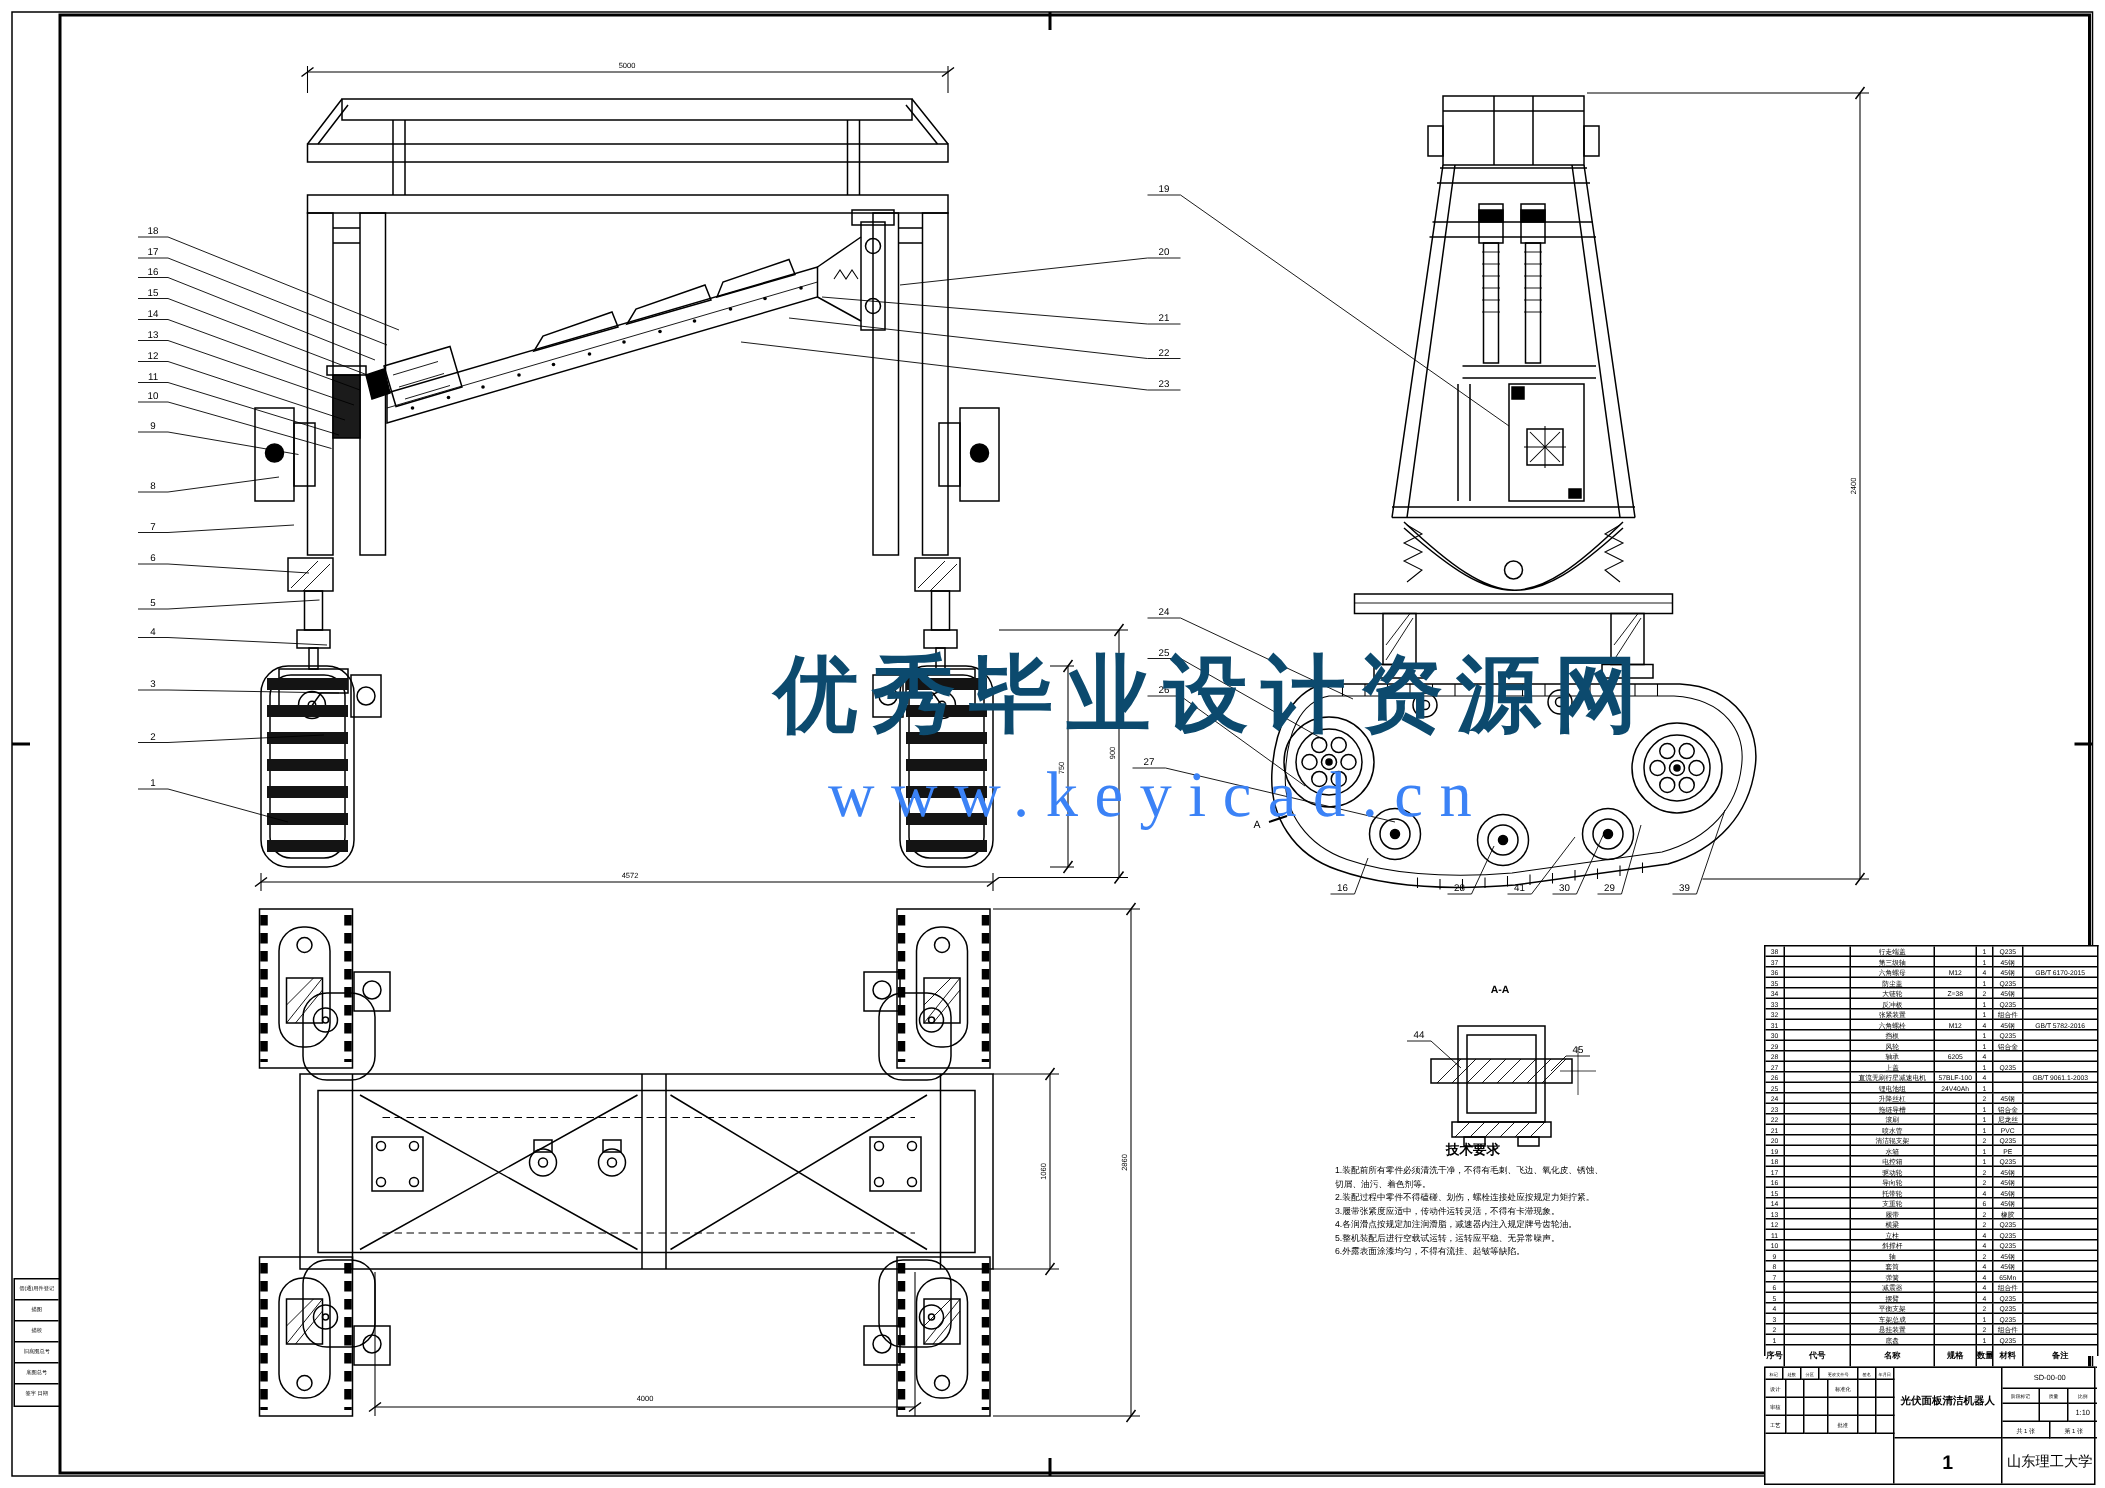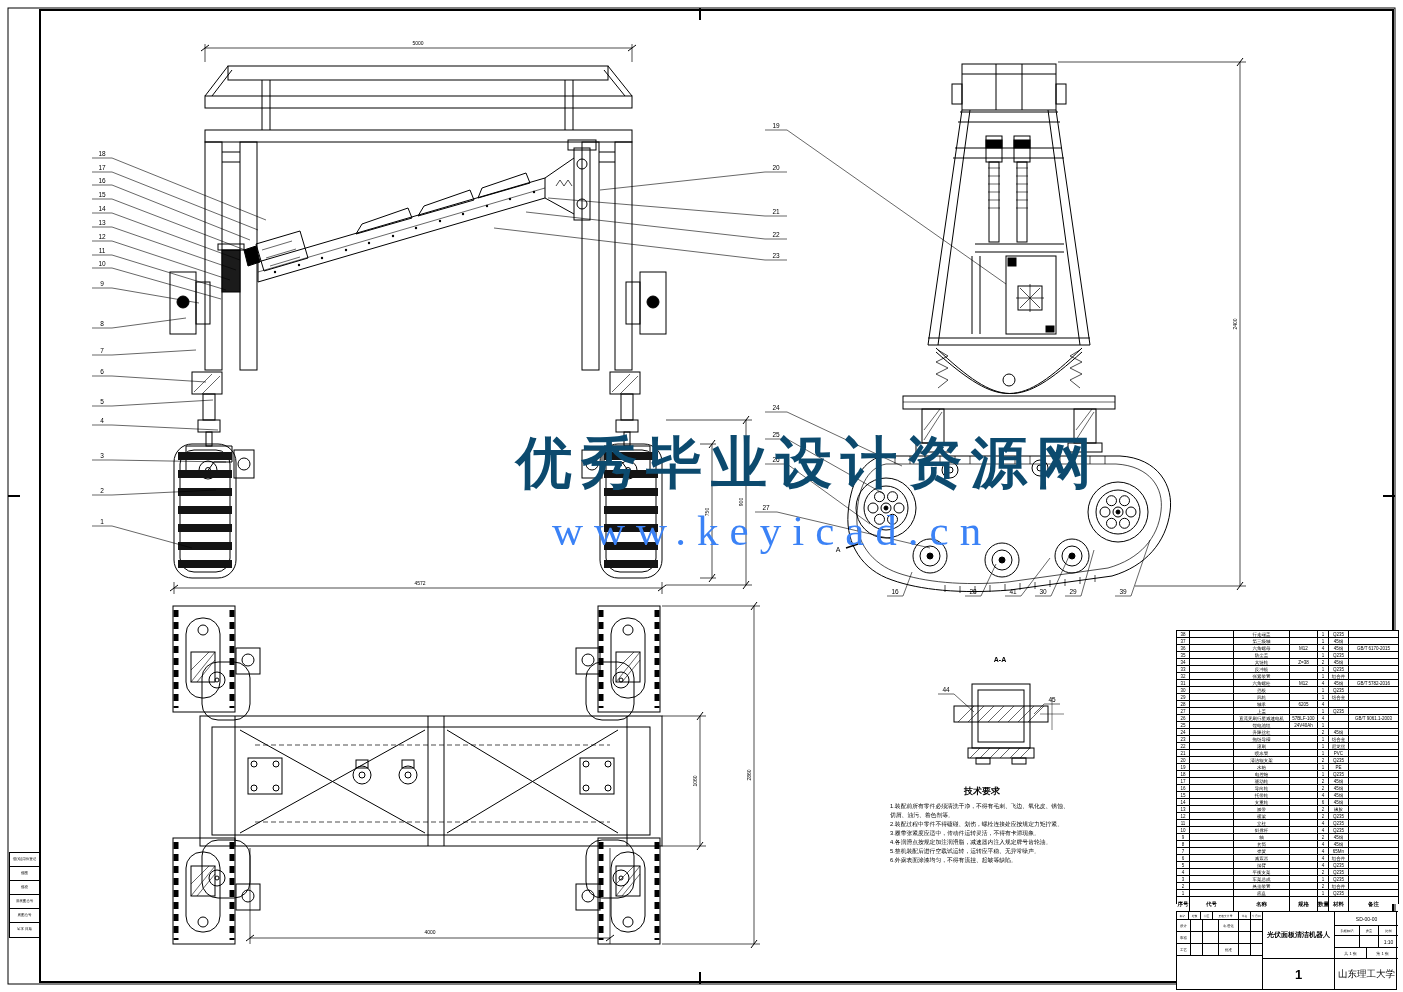--- a/index.html
+++ b/index.html
@@ -13,21 +13,21 @@
   #bom{left:1176px;top:630px;width:221px;border-left:1px solid #000;border-right:1px solid #000;border-top:1px solid #000;z-index:2;background:#fff;}
   .bom-row{display:flex;height:7px;line-height:7px;font-size:4.5px;}
   .bc{box-sizing:border-box;border-right:1px solid #000;border-bottom:1px solid #000;overflow:hidden;text-align:center;white-space:nowrap;}
   .bc:last-child{border-right:none;}
   .c0{width:13px;} .c1{width:44px;} .c2{width:56px;} .c3{width:28px;} .c4{width:11px;} .c5{width:20px;} .c6{width:49px;}
   #bom-head .bc{height:15px;line-height:15px;font-size:5.5px;font-weight:700;}
   
   #tb{left:1176px;top:911px;width:221px;height:79px;border:1px solid #000;box-sizing:border-box;background:#fff;z-index:2;}
   .cell{position:absolute;box-sizing:border-box;border-right:1px solid #000;border-bottom:1px solid #000;overflow:hidden;display:flex;align-items:center;justify-content:center;text-align:center;}
   
-  #tech{left:890px;top:785px;width:184px;z-index:1;}
+  #tech{left:890px;top:760px;width:184px;z-index:1;}
   #tech h3{margin:0 0 4px 0;font-size:9px;text-align:center;font-weight:700;}
   #tech div{font-size:5.8px;line-height:1.55;}
   
   #edge{left:9px;top:852px;width:31px;border:1px solid #000;box-sizing:border-box;background:#fff;}
   #edge div{box-sizing:border-box;border-bottom:1px solid #000;height:14px;font-size:3.5px;line-height:13px;text-align:center;overflow:hidden;white-space:nowrap;}
   #edge div:last-child{border-bottom:none;}
 </style>
 </head>
 <body>
 

